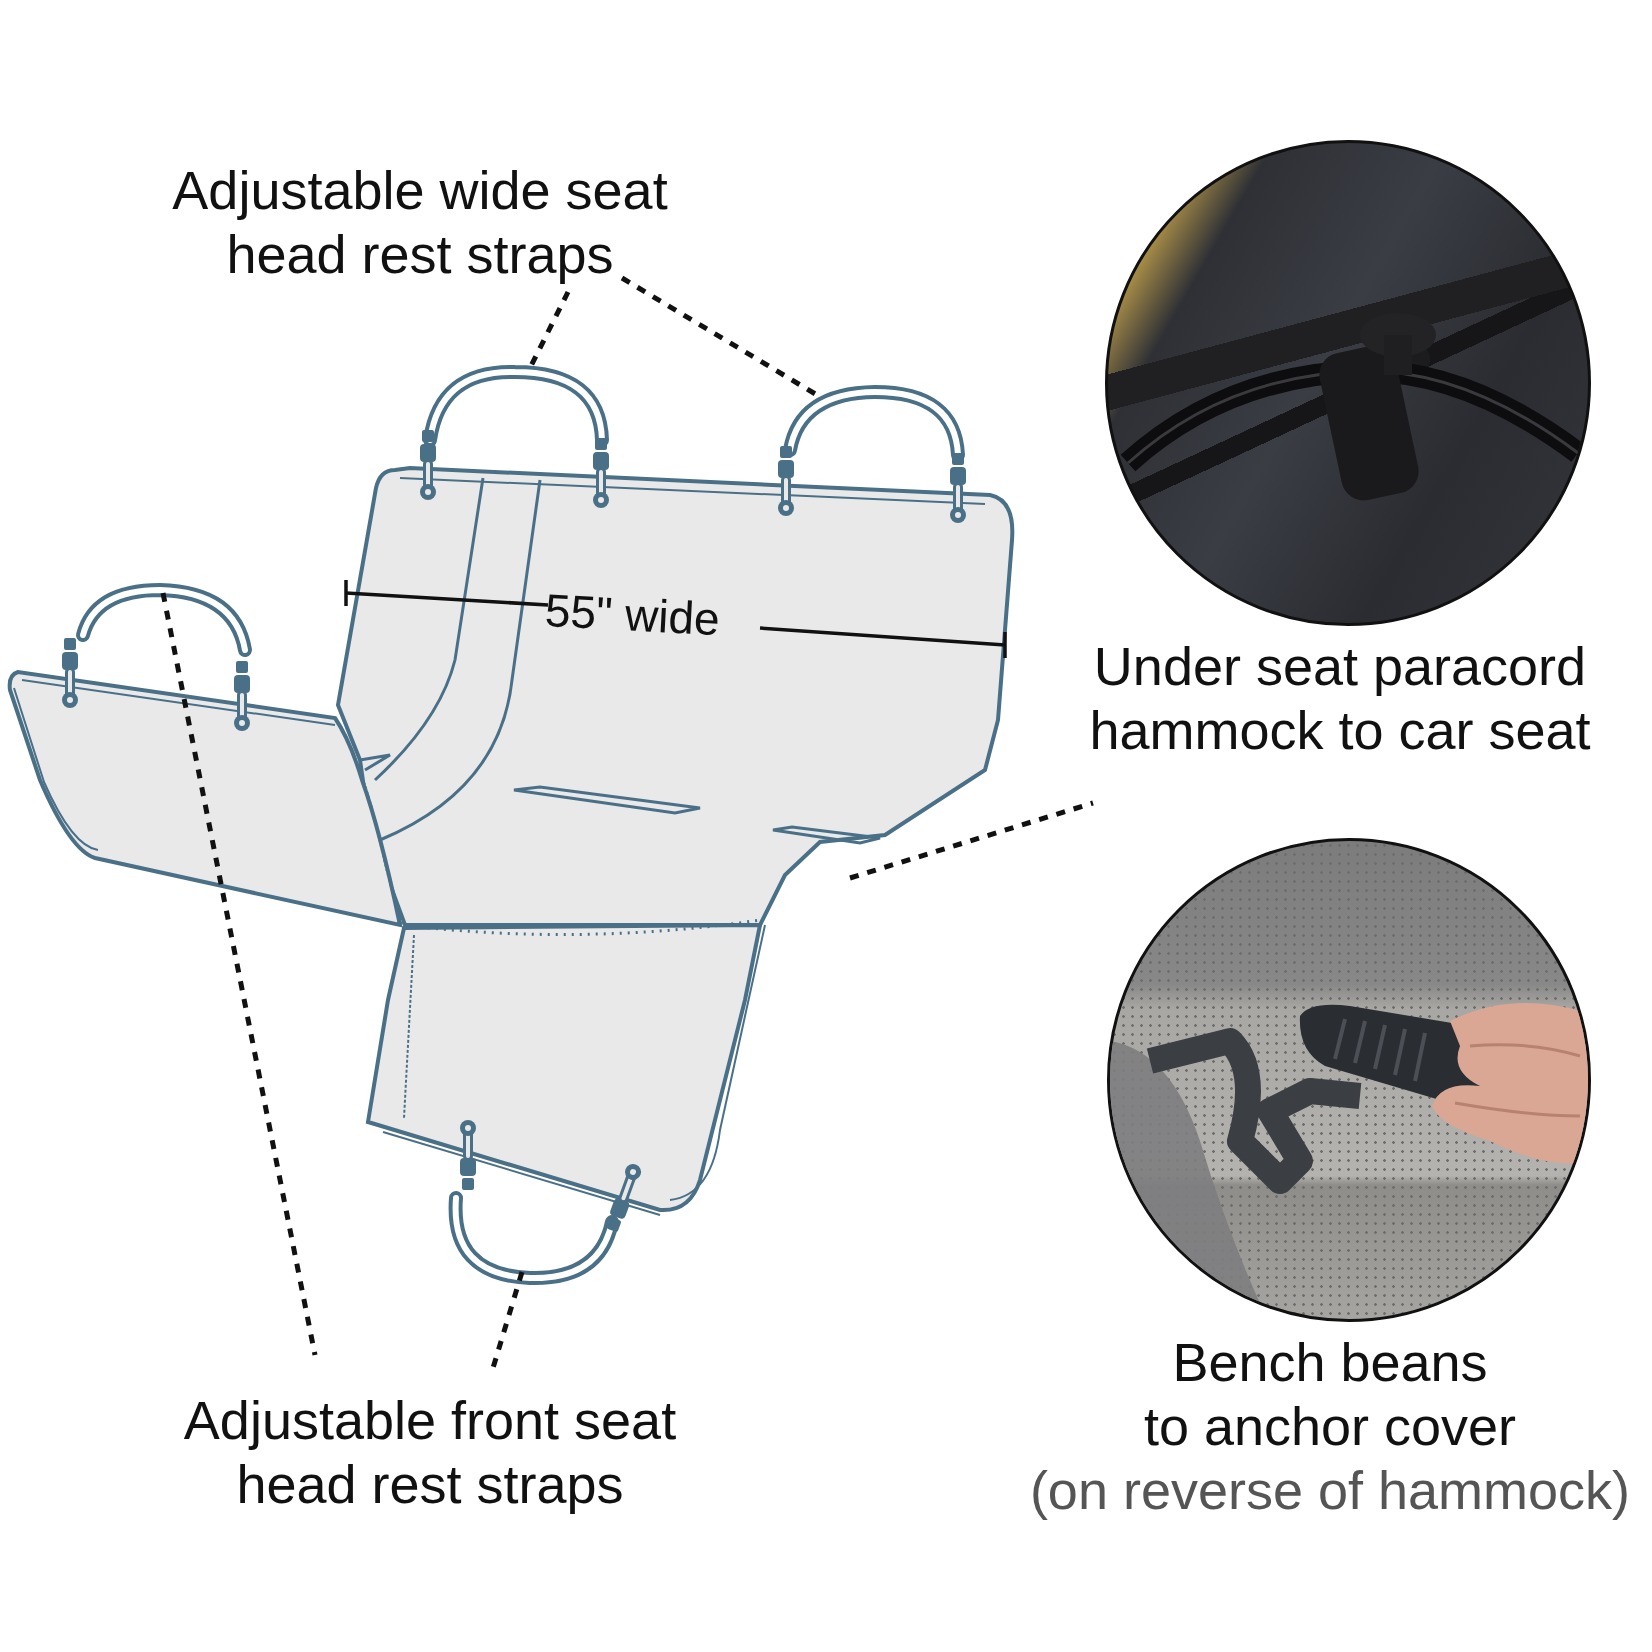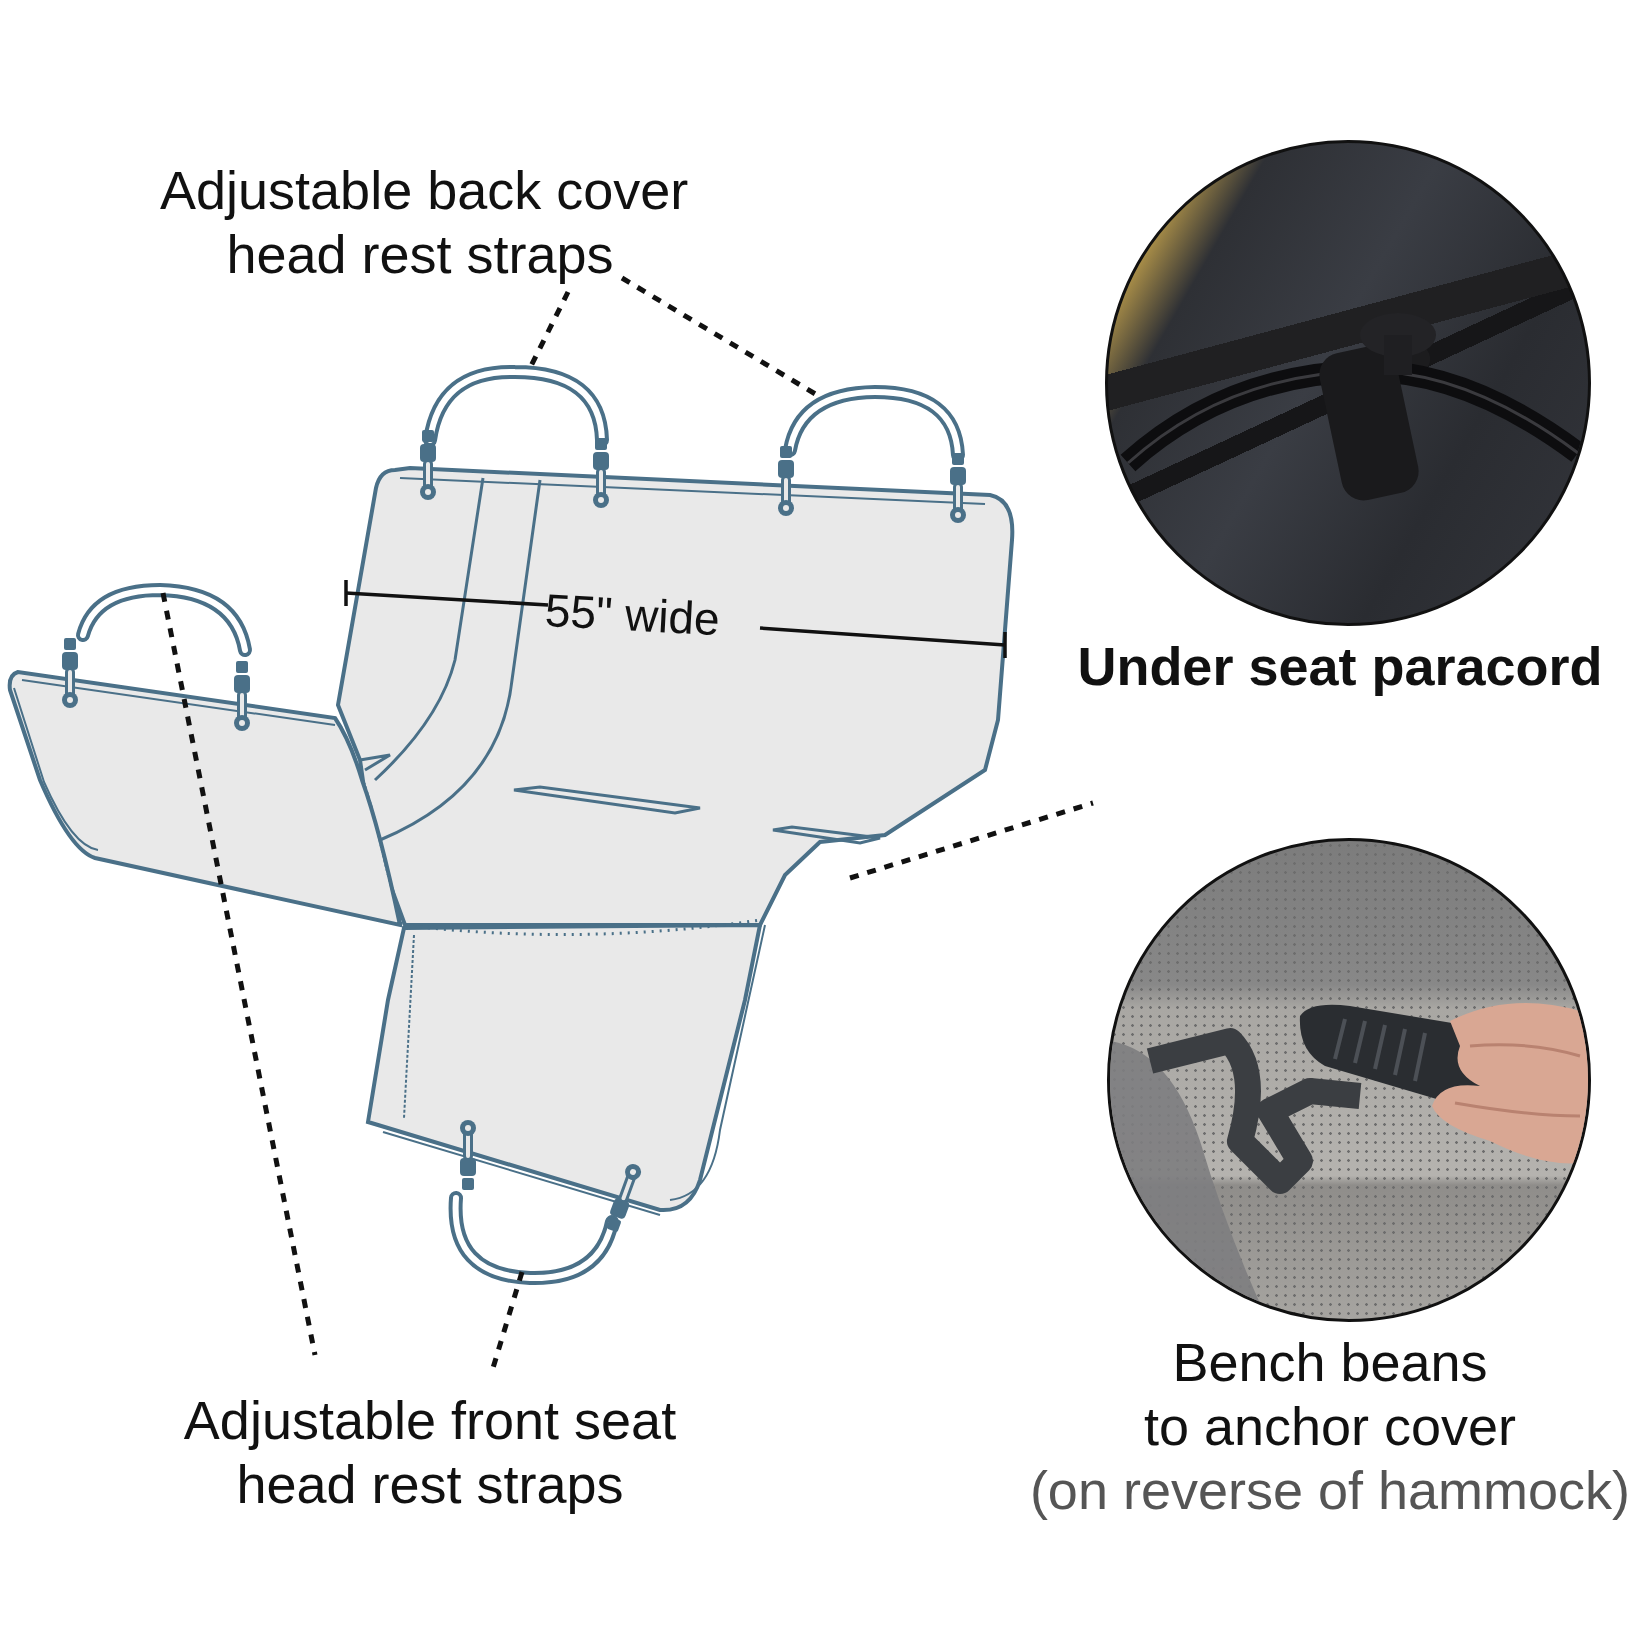--- a/index.html
+++ b/index.html
@@ -97,21 +97,21 @@
     <line x1="522" y1="1272" x2="493" y2="1368"></line>
     <line x1="850" y1="878" x2="1093" y2="803"></line>
   </g>
 </svg>
 
 <div class="label" style="left:545px; top:585px; font-size:46px; line-height:50px; transform: rotate(3deg); transform-origin: left center;">
   <span>55" wide</span>
 </div>
 
 <div class="label" style="left:160px; top:158px; width:520px;">
-  <span class="line">Adjustable back cover</span>
+  <span class="line">Adjustable wide seat</span>
   <span class="line">head rest straps</span>
 </div>
 
 <div class="label" style="left:160px; top:1352px; width:540px;margin-top:36px;">
   <span class="line">Adjustable front seat</span>
   <span class="line">head rest straps</span>
 </div>
 
 <div class="photo" style="left:1105px; top:140px; width:486px; height:486px;
             background:
@@ -121,22 +121,23 @@
               linear-gradient(120deg, #c08a3a 0%, #b99a4a 12%, #2e3035 22%, #3a3d44 45%, #2a2c31 70%, #34363c 100%);">
     <svg width="486" height="486" viewBox="0 0 486 486">
       <path d="M20,320 Q120,230 260,228 Q360,228 470,310" stroke="#0d0d0f" stroke-width="22" fill="none"></path>
       <path d="M20,320 Q120,230 260,228 Q360,228 470,310" stroke="#3a3a3e" stroke-width="3" fill="none"></path>
       <rect x="222" y="205" width="78" height="150" rx="22" fill="#1a1a1c" transform="rotate(-12 261 280)"></rect>
       <ellipse cx="290" cy="192" rx="38" ry="22" fill="#232326"></ellipse>
       <rect x="276" y="192" width="28" height="40" fill="#1f1f22"></rect>
     </svg>
   </div>
 
-<div class="label" style="left:1040px; top:634px; width:600px;font-weight:bold;">
+<div class="label" style="left:1040px; top:634px; width:600px;">
   <span class="line">Under seat paracord</span>
+  <span class="line">hammock to car seat</span>
 </div>
 
 <div class="photo" style="left:1107px; top:838px; width:484px; height:484px;
             background:
               radial-gradient(circle, #6d6d6d 1px, transparent 1.6px) 0 0 / 9px 9px,
               linear-gradient(180deg, #7c7c7c 0%, #888 30%, #a9a7a3 35%, #b5b3af 70%, #8f8d8a 72%, #a7a5a1 100%);">
     <svg width="484" height="484" viewBox="0 0 484 484">
       <path d="M0,200 Q60,210 90,300 Q120,400 160,484 L0,484 Z" fill="#7d7d80" opacity="0.9"></path>
       <path d="M40,220 L120,200 Q150,230 130,300 L170,340 L190,320 L160,270 L200,250 L250,255" stroke="#3b3e42" stroke-width="26" fill="none" stroke-linejoin="round"></path>
       <path d="M190,175 Q200,160 240,165 L360,185 Q390,200 380,245 Q372,270 340,262 L215,225 Q188,210 190,175 Z" fill="#2a2d31"></path>

